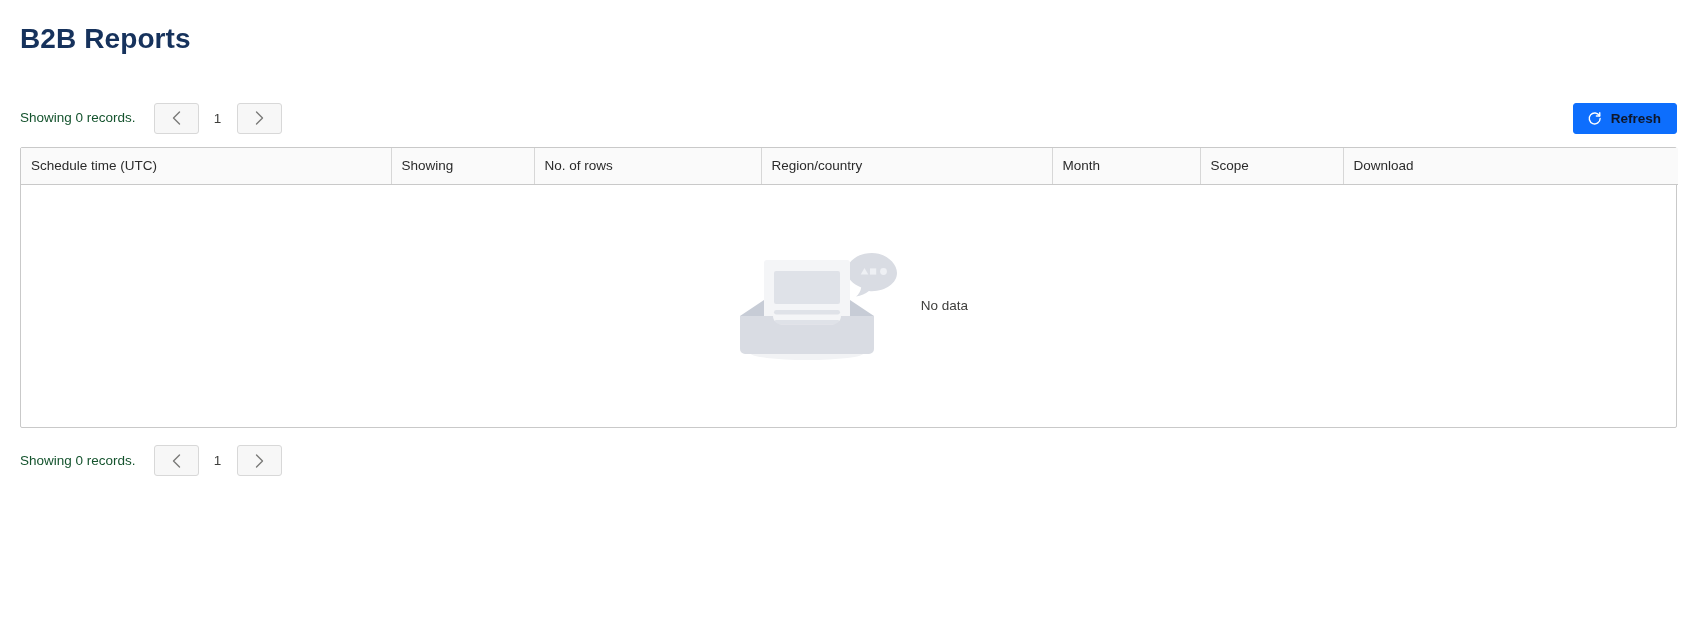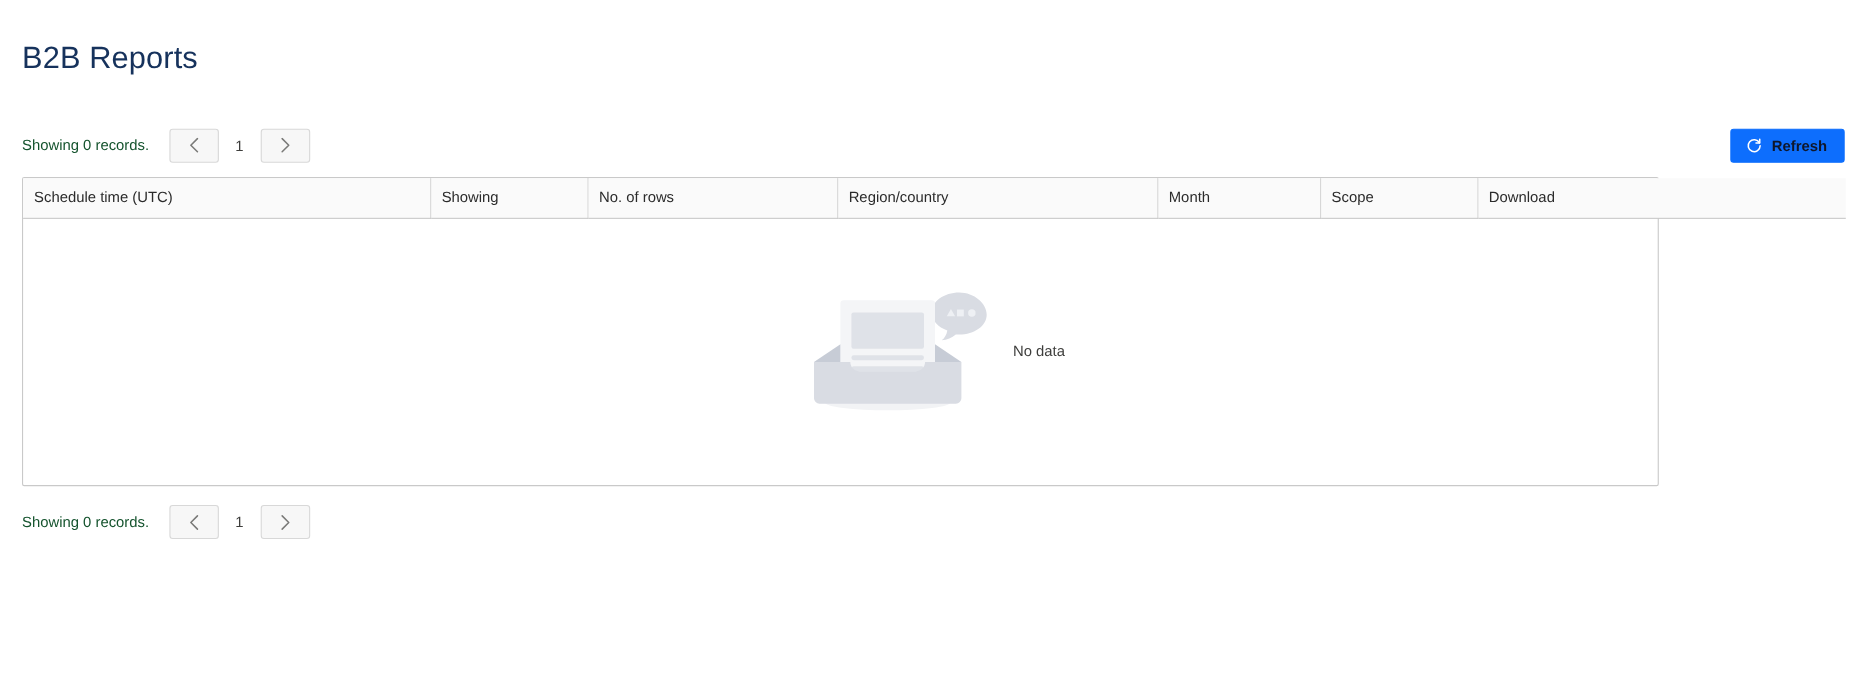--- a/index.html
+++ b/index.html
@@ -19,24 +19,24 @@
   .page {
     position: relative;
     width: 1697px;
     height: 628px;
     padding: 0 20px;
   }
 
   
   .page-title {
     font-size: 28px;
-    font-weight: 400;
+    font-weight: 700;
     color: #16325c;
     margin: 0;
-    padding-top: 36px;
+    padding-top: 22px;
     letter-spacing: 0.1px;
     line-height: 34px;
   }
   .section-title {
     font-size: 19px;
     font-weight: 400;
     color: #3e3e3c;
     margin: 0;
     line-height: 24px;
   }
@@ -125,21 +125,21 @@
     white-space: nowrap;
   }
   .refresh-btn svg { display: block; }
 
   
   .table-wrap {
     margin-top: 14px;
     border: 1px solid #c9c9c9;
     border-radius: 2px;
     background: #ffffff;
-    width: 1488px;
+    width: 1657px;
   }
   table.report-table {
     width: 100%;
     border-collapse: collapse;
     table-layout: fixed;
   }
   table.report-table thead th {
     background: #fafafa;
     border-bottom: 1px solid #c9c9c9;
     border-right: 1px solid #d7d7d7;

